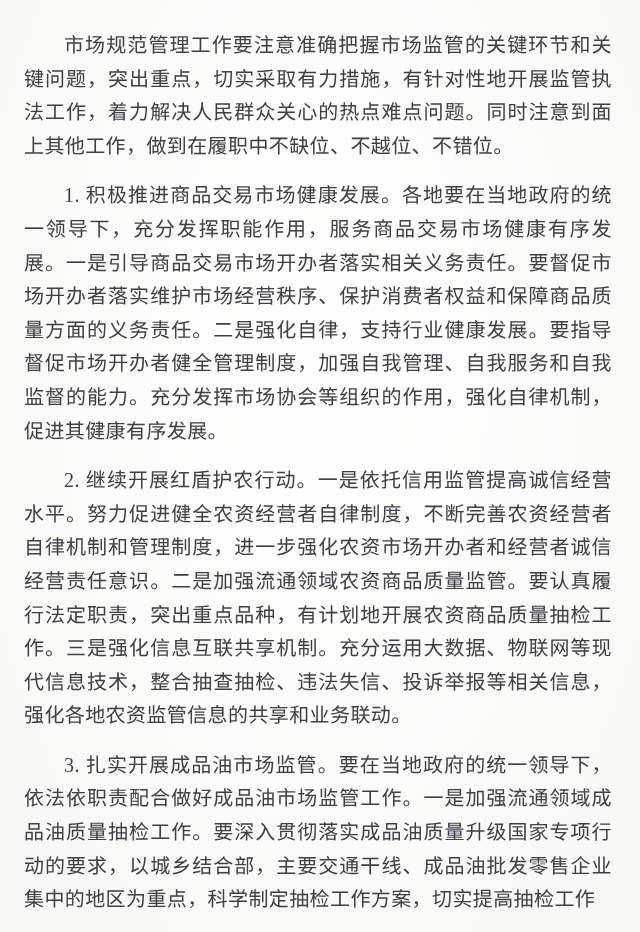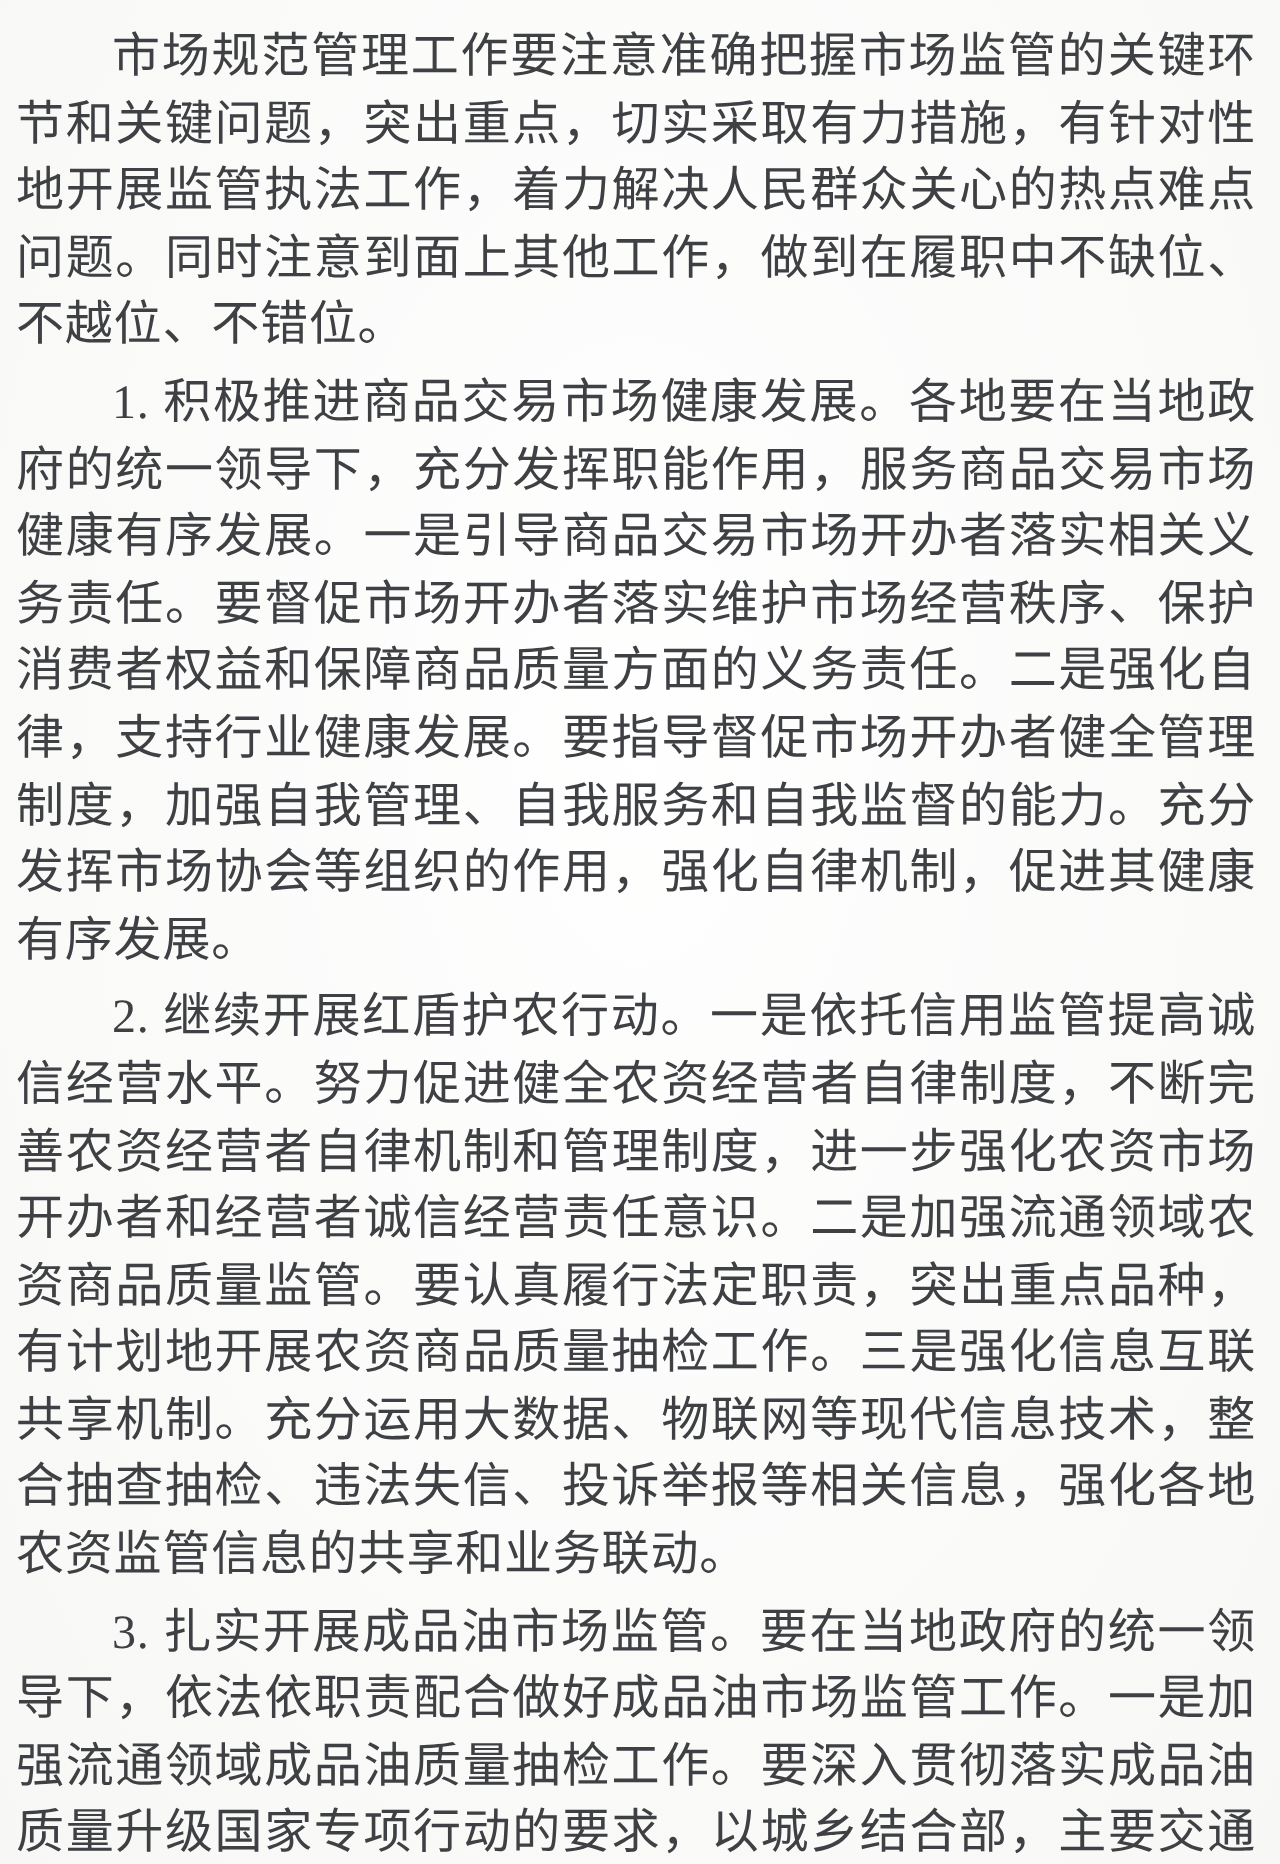--- a/index.html
+++ b/index.html
@@ -17,22 +17,22 @@
     width: 640px;
     height: 932px;
     padding: 13px 12px 0 8px;
     background:
       radial-gradient(ellipse at 50% 40%, rgba(255,255,255,0.9) 0%, rgba(244,244,242,0.55) 100%),
       #fbfbfa;
     font-family: "Liberation Serif", "DejaVu Serif", serif;
     color: #3e4044;
   }
   .para {
-    margin: 0;
-    font-size: 24px;
+    margin: 16px;
+    font-size: 20px;
     line-height: 33.6px;
     text-align: justify;
     text-justify: inter-ideograph;
     text-indent: 2em;
     letter-spacing: 0.4px;
     word-break: break-all;
   }
   .para + .para {
     margin-top: 5px;
   }

